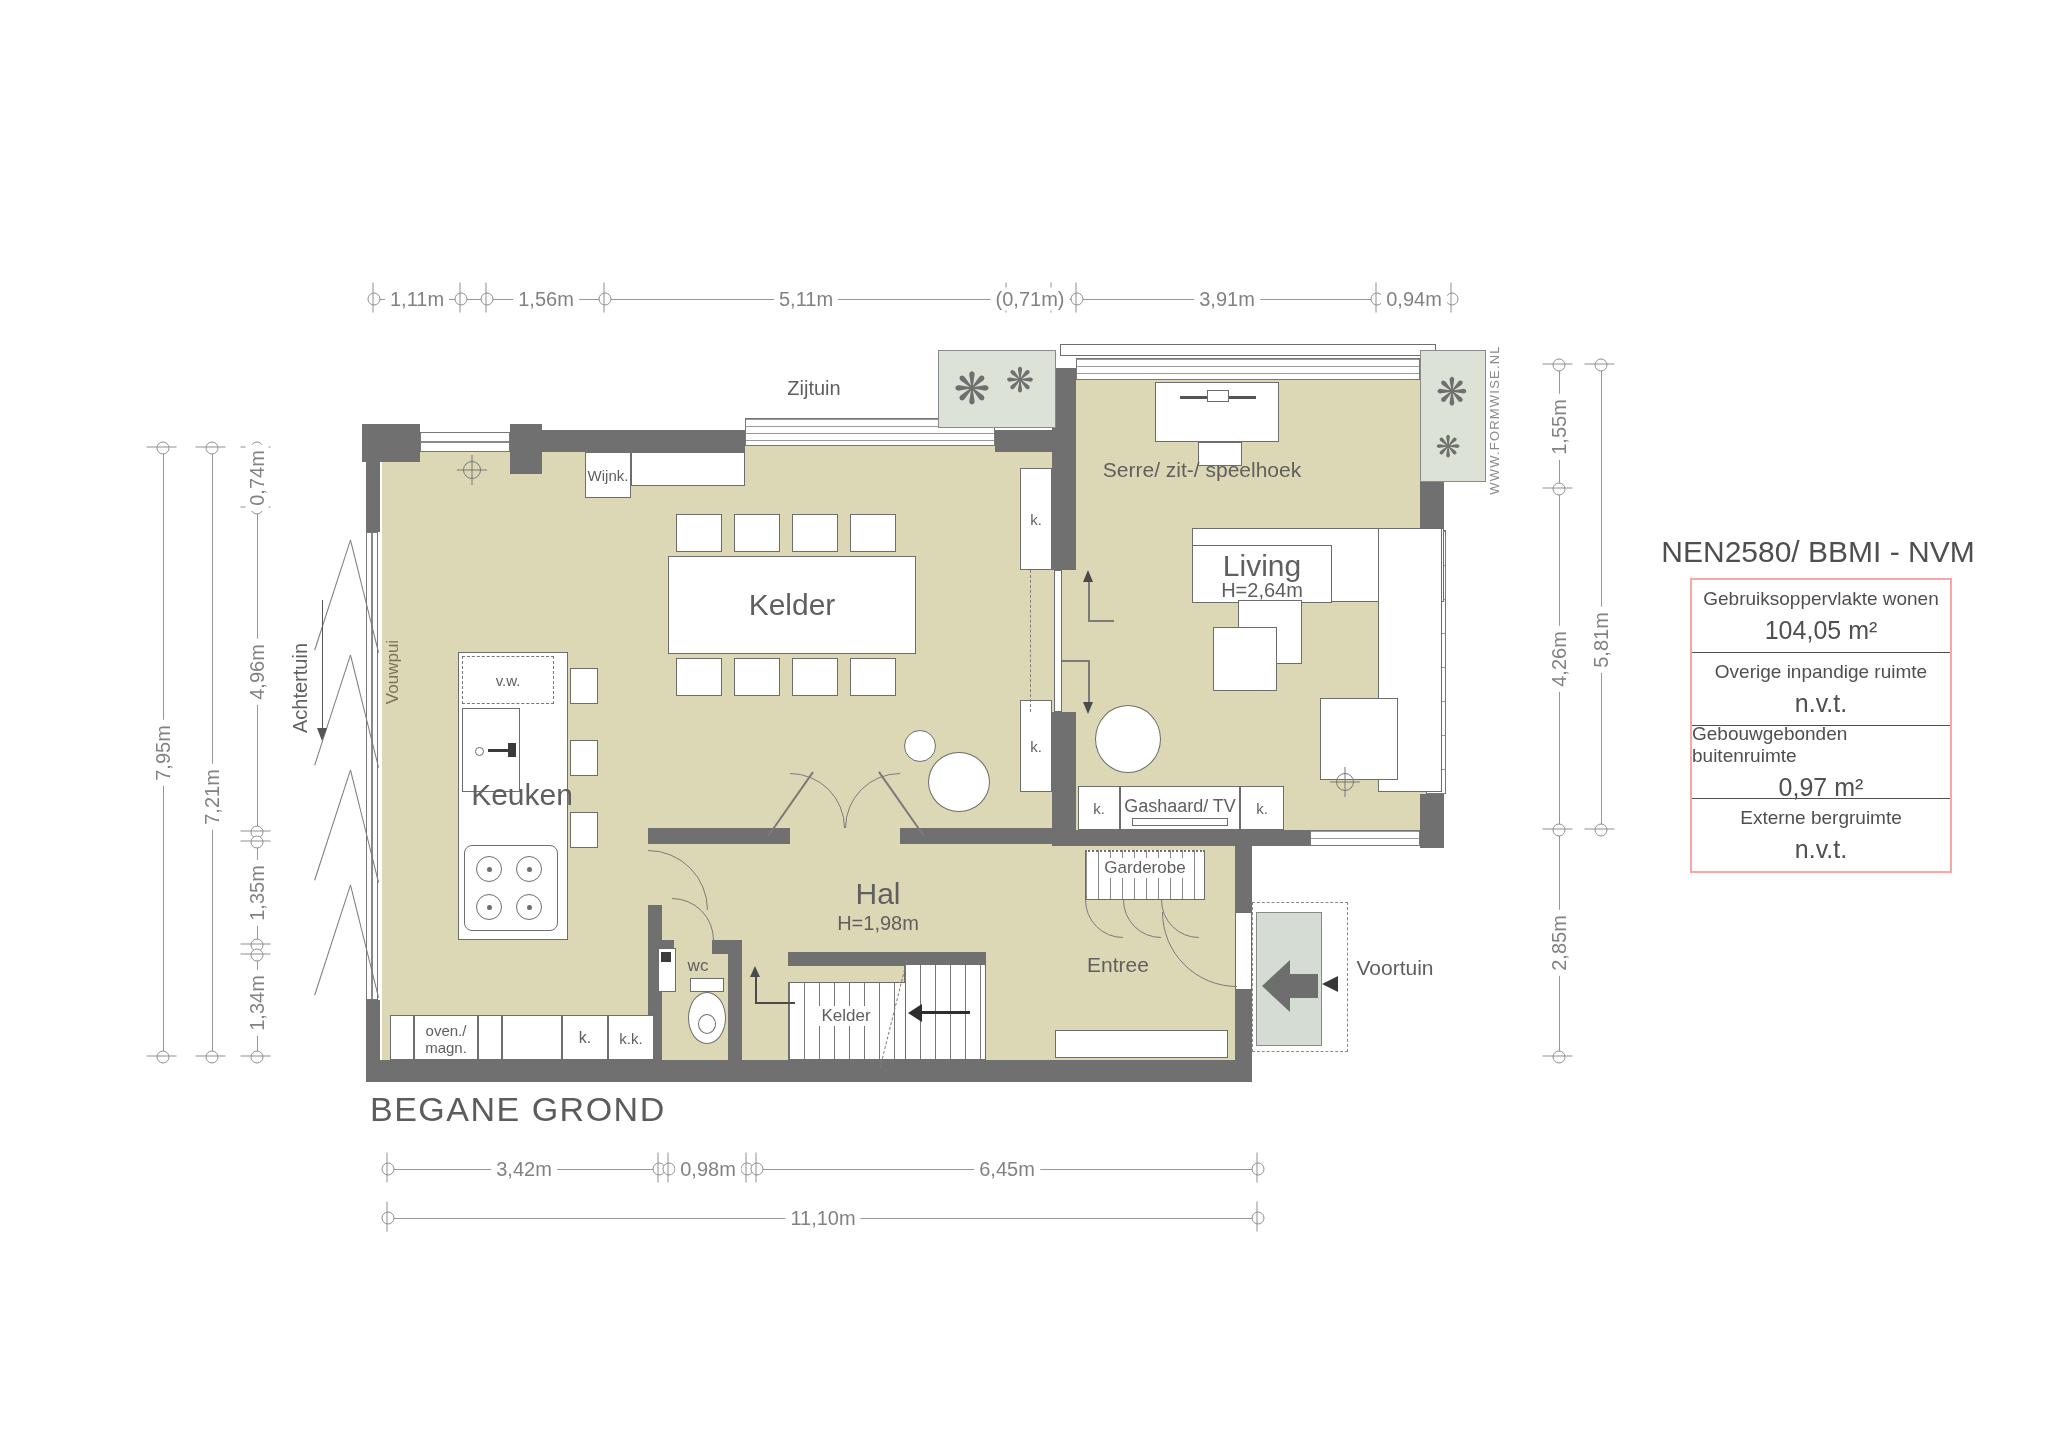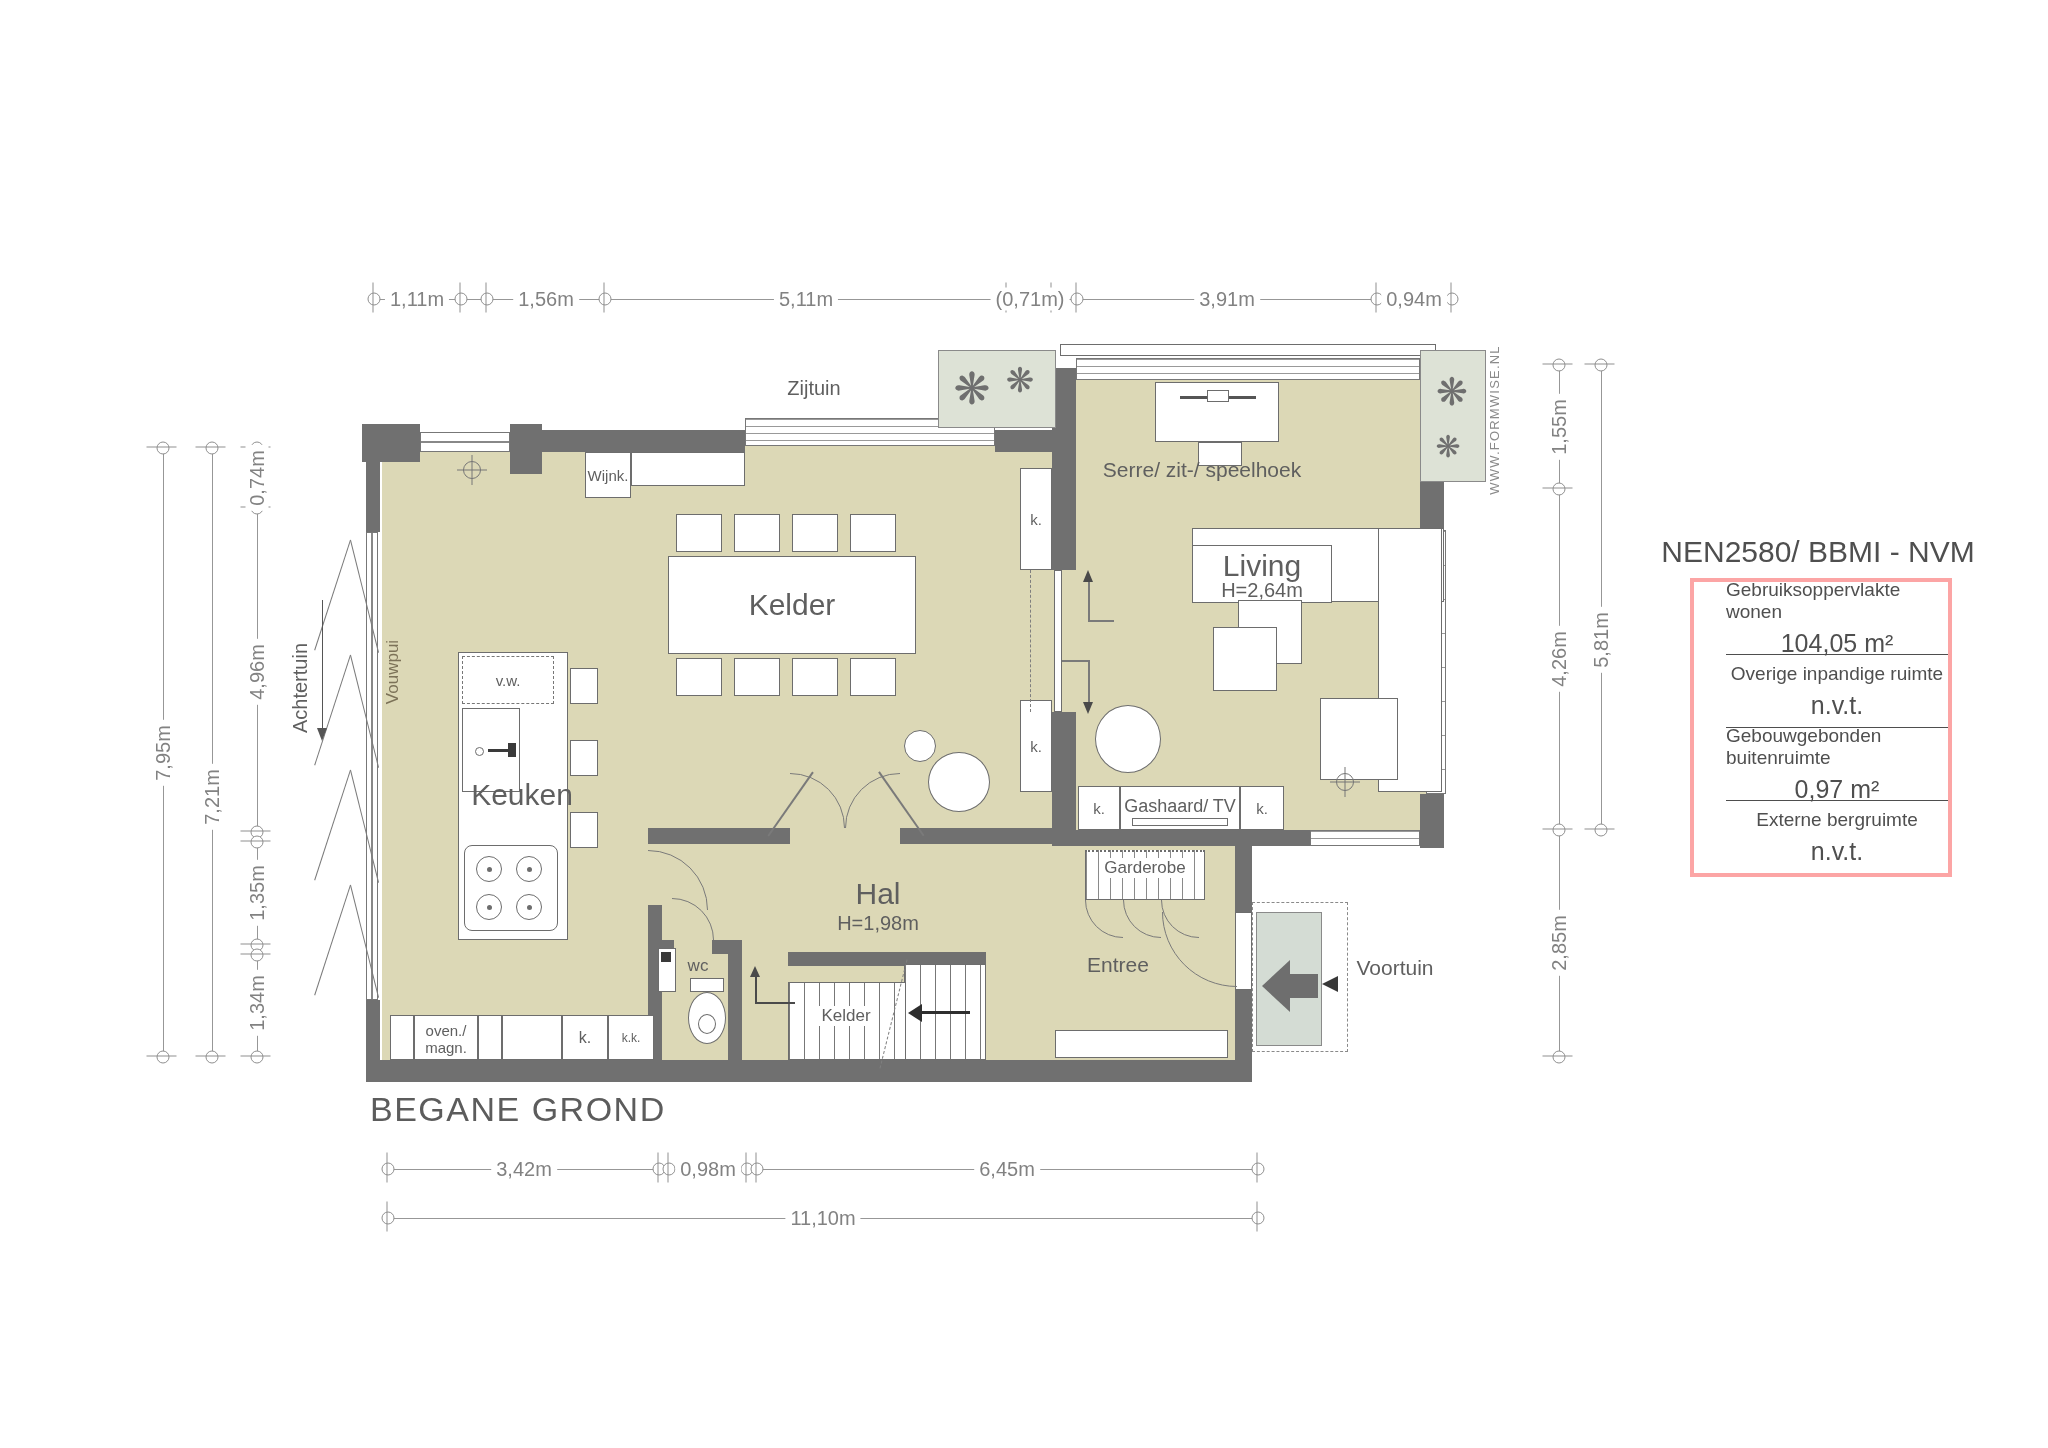--- a/index.html
+++ b/index.html
@@ -39,21 +39,21 @@
   .marker::before{content:"";position:absolute;left:50%;top:-7px;bottom:-7px;width:1px;background:#777;transform:translateX(-50%);}
   .marker::after{content:"";position:absolute;top:50%;left:-7px;right:-7px;height:1px;background:#777;transform:translateY(-50%);}
   .burner{position:absolute;width:26px;height:26px;border:1.3px solid #6d6d6d;border-radius:50%;box-sizing:border-box;}
   .burner::after{content:"";position:absolute;left:50%;top:50%;width:5px;height:5px;margin:-2.5px 0 0 -2.5px;background:#6d6d6d;border-radius:50%;}
   .treads{position:absolute;background-color:#fff;border:1.3px solid #6d6d6d;box-sizing:border-box;
           background-image:repeating-linear-gradient(to right,#777 0 1.3px,transparent 1.3px 15px);}
   .hangers{position:absolute;background-color:#fff;border:1px solid #6d6d6d;border-top:2px dotted #6d6d6d;box-sizing:border-box;
           background-image:repeating-linear-gradient(to right,#8a8a8a 0 1px,transparent 1px 12px);}
   .ellipse{position:absolute;background:#fff;border:1.4px solid #6d6d6d;border-radius:50%;box-sizing:border-box;}
   .plant{position:absolute;color:#6f6f6f;transform:translate(-50%,-50%);z-index:4;}
-  .legendtbl{position:absolute;border:4px solid #fca5a5;box-sizing:border-box;background:#fff;z-index:6;padding-left:32px;}
+  .legendtbl{position:absolute;border:2px solid #fca5a5;box-sizing:border-box;background:#fff;z-index:6;}
   .lrow{height:72px;border-top:1.5px solid #4e4e4e;display:flex;flex-direction:column;align-items:center;justify-content:center;color:#4f4f4f;}
   .lrow:first-child{border-top:none;}
   .lrow .ll{font-size:19px;}
   .lrow .lv{font-size:25px;margin-top:6px;}
   .disc{position:absolute;width:262px;font-size:14.5px;line-height:1.5;color:#4f4f4f;text-align:justify;z-index:6;}
 </style>
 </head>
 <body>
 
 <div id="c">
@@ -190,21 +190,21 @@
   <div class="wh" style="left:570px;top:812px;width:28px;height:36px;"></div>
   <div class="wh" style="left:390px;top:1015px;width:24px;height:45px;"></div>
   <div class="wh" style="left:414px;top:1015px;width:64px;height:45px;"></div>
   <div class="lbl" style="left:446px;top:1030px;font-size:15px;">oven./</div>
   <div class="lbl" style="left:446px;top:1047px;font-size:15px;">magn.</div>
   <div class="wh" style="left:478px;top:1015px;width:24px;height:45px;"></div>
   <div class="wh" style="left:502px;top:1015px;width:60px;height:45px;"></div>
   <div class="wh" style="left:562px;top:1015px;width:46px;height:45px;"></div>
   <div class="lbl" style="left:585px;top:1038px;font-size:16px;">k.</div>
   <div class="wh" style="left:608px;top:1015px;width:46px;height:45px;"></div>
-  <div class="lbl" style="left:631px;top:1038px;font-size:12px;">k.k.</div>
+  <div class="lbl" style="left:631px;top:1038px;font-size:15px;">k.k.</div>
   <div class="wh" style="left:585px;top:452px;width:46px;height:46px;"></div>
   <div class="lbl" style="left:608px;top:475px;font-size:15px;">Wijnk.</div>
   <div class="wh" style="left:631px;top:452px;width:114px;height:34px;"></div>
 
   <div class="wh" style="left:676px;top:514px;width:46px;height:38px;"></div>
   <div class="wh" style="left:734px;top:514px;width:46px;height:38px;"></div>
   <div class="wh" style="left:792px;top:514px;width:46px;height:38px;"></div>
   <div class="wh" style="left:850px;top:514px;width:46px;height:38px;"></div>
   <div class="wh" style="left:668px;top:556px;width:248px;height:98px;"></div>
   <div class="wh" style="left:676px;top:658px;width:46px;height:38px;"></div>

